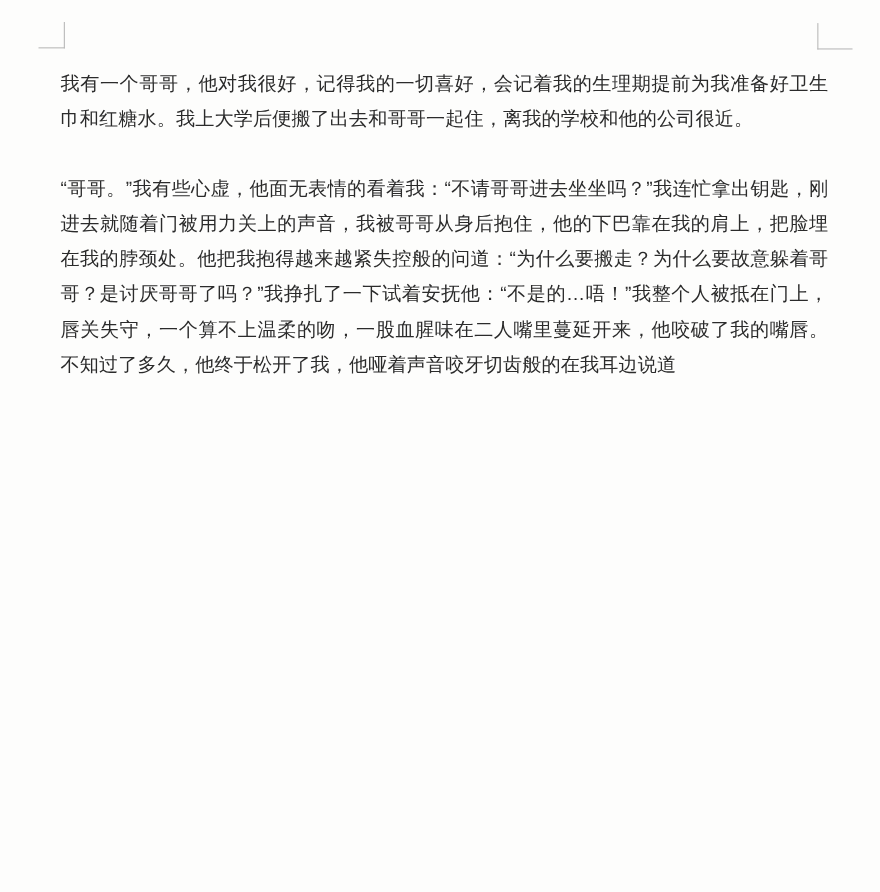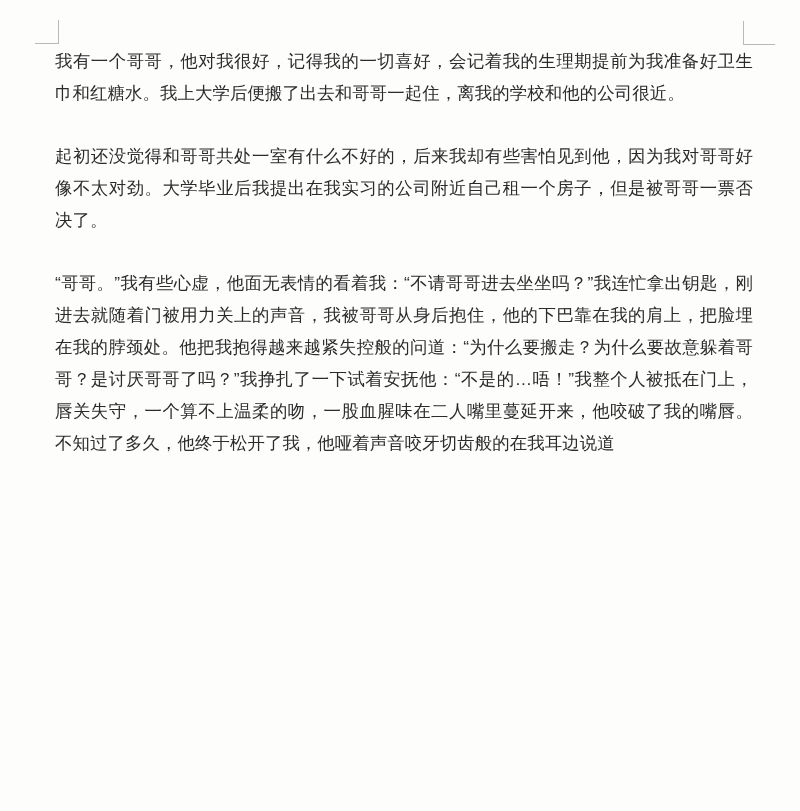--- a/index.html
+++ b/index.html
@@ -71,21 +71,21 @@
 
   
   #document-body {
     position: absolute;
     left: 55px;
     top: 44px;
     width: 698px;
   }
 
   .paragraph {
-    margin: 1px 0 31px 0;
+    margin: 16px 0 31px 0;
     font-size: 17.4px;
     line-height: 32px;
     color: #2b2b2b;
     text-align: justify;
     text-justify: inter-character;
     letter-spacing: 0.1px;
     font-weight: 400;
     white-space: normal;
     word-break: break-all;
   }
@@ -97,18 +97,17 @@
 <body>
 
 <div id="page">
 
   <div class="crop-mark" id="crop-mark-left"></div>
 
   <div class="crop-mark" id="crop-mark-right"></div>
 
   <div id="document-body">
     <p class="paragraph">我有一个哥哥，他对我很好，记得我的一切喜好，会记着我的生理期提前为我准备好卫生巾和红糖水。我上大学后便搬了出去和哥哥一起住，离我的学校和他的公司很近。</p>
-    <p class="paragraph">起初还没觉得和哥哥共处一室有什么不好的，后来我却有些害怕见到他，因为我对哥哥好像不太对劲。大学毕业后我提出在我实习的公司附近自己租一个房子，但是被哥哥一票否决了。</p>
     <p class="paragraph">“哥哥。”我有些心虚，他面无表情的看着我：“不请哥哥进去坐坐吗？”我连忙拿出钥匙，刚进去就随着门被用力关上的声音，我被哥哥从身后抱住，他的下巴靠在我的肩上，把脸埋在我的脖颈处。他把我抱得越来越紧失控般的问道：“为什么要搬走？为什么要故意躲着哥哥？是讨厌哥哥了吗？”我挣扎了一下试着安抚他：“不是的…唔！”我整个人被抵在门上，唇关失守，一个算不上温柔的吻，一股血腥味在二人嘴里蔓延开来，他咬破了我的嘴唇。不知过了多久，他终于松开了我，他哑着声音咬牙切齿般的在我耳边说道</p>
 
   </div>
 
 </div>
 
 </body></html>

